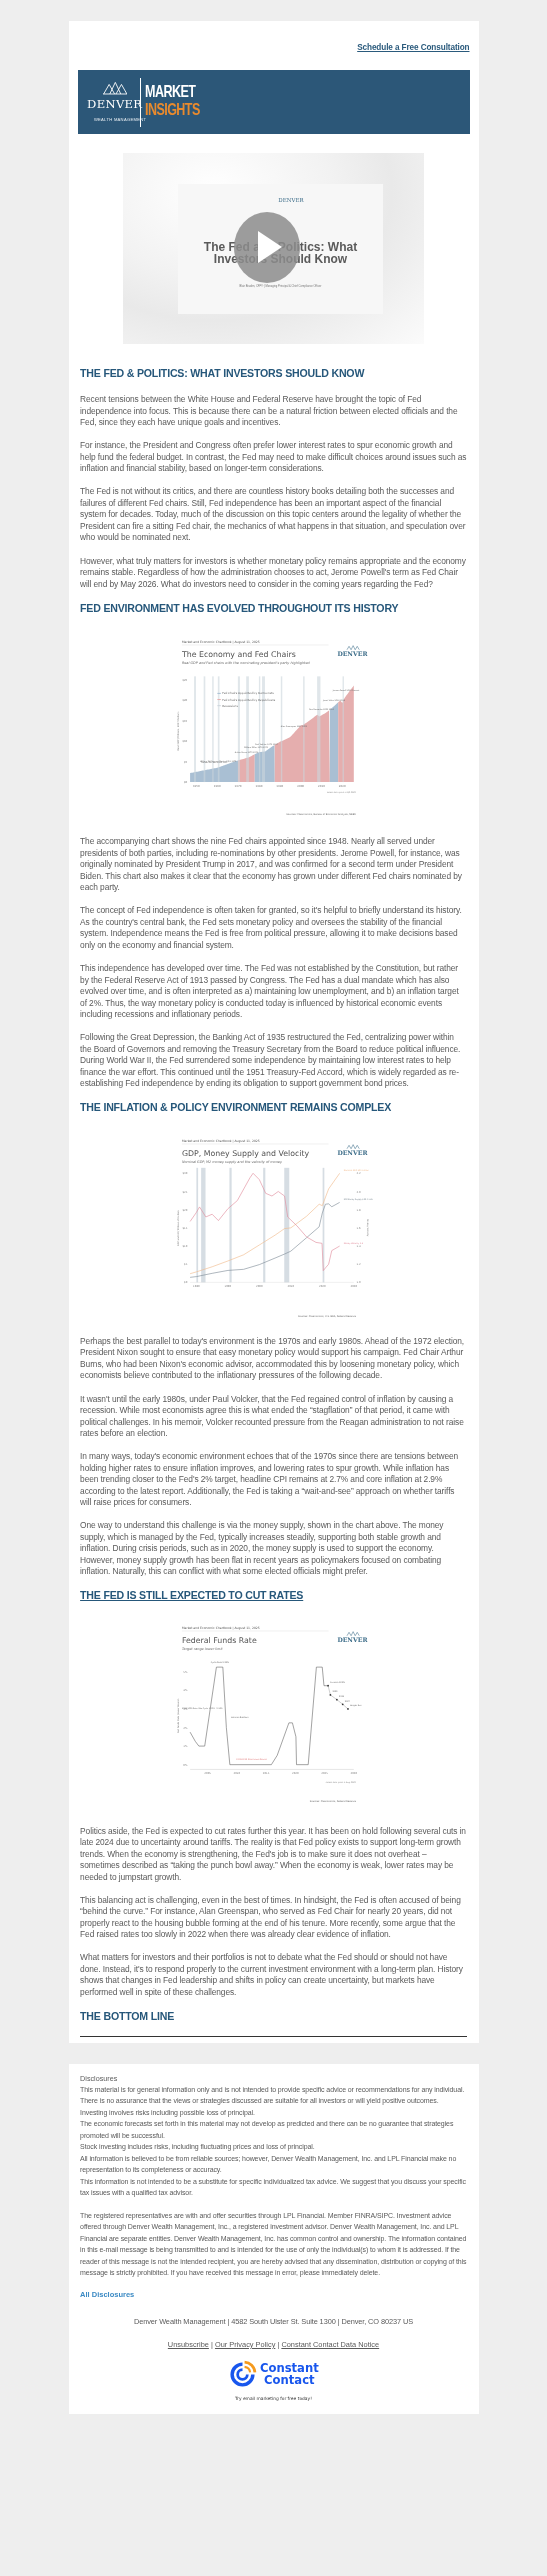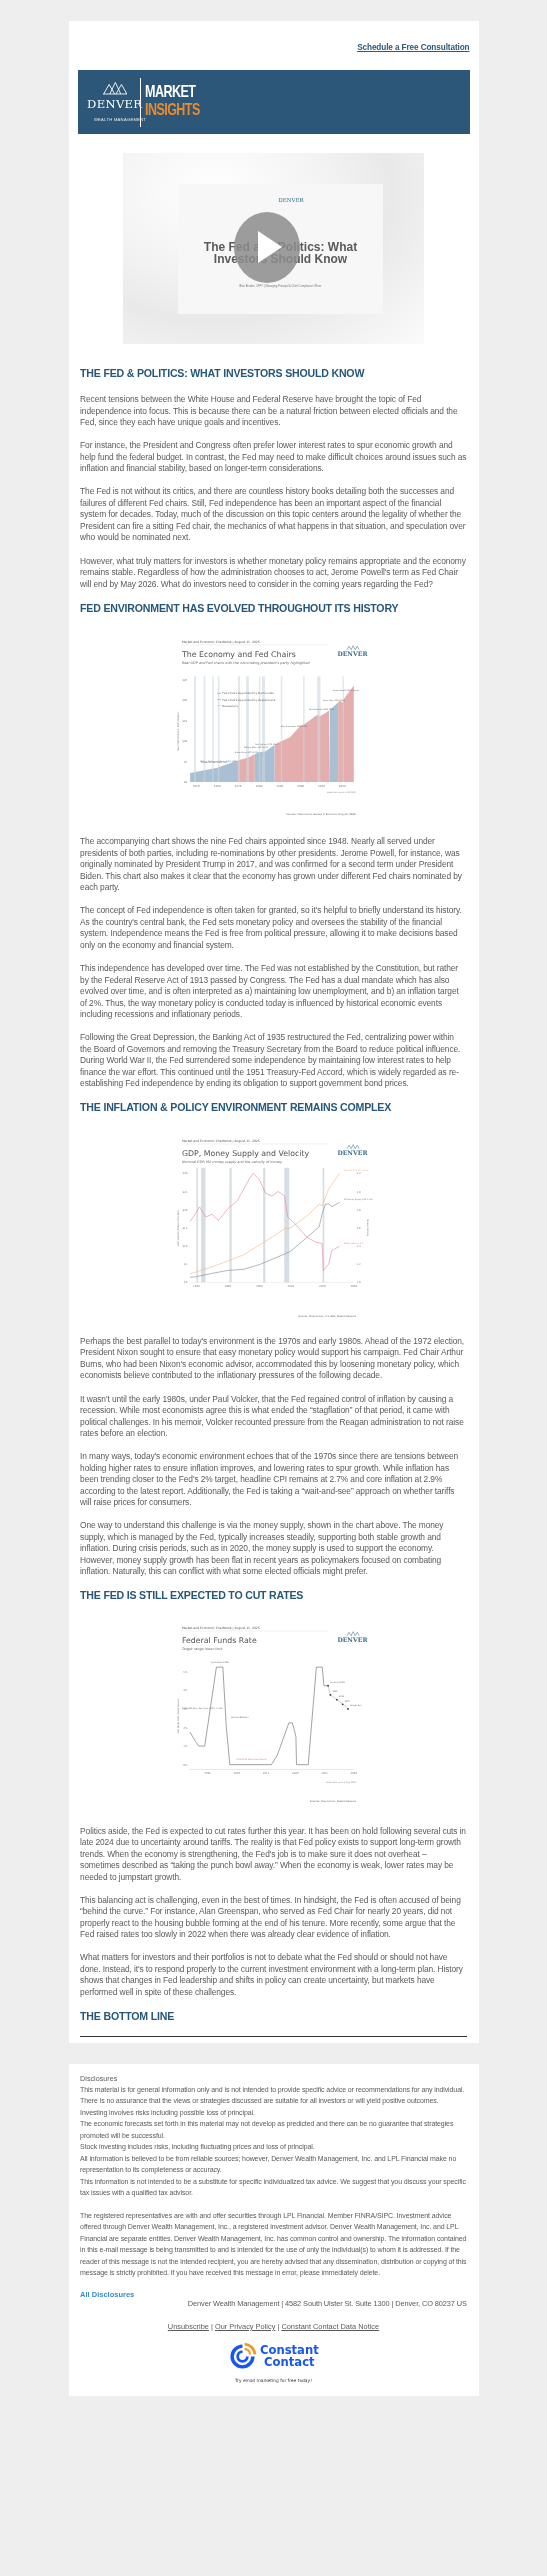--- a/index.html
+++ b/index.html
@@ -21,32 +21,32 @@
   .video .slide-title { position: absolute; left: 0; right: 0; top: 58px; text-align: center; font-size: 12px; font-weight: bold; color: #5a5a5a; line-height: 11.6px; }
   .video .slide-author { position: absolute; left: 0; right: 0; top: 101px; text-align: center; font-size: 2.7px; color: #777; }
   .video .play { position: absolute; left: 50%; top: 50%; width: 66px; height: 71px; margin-left: -40px; margin-top: -37px; border-radius: 50%; background: rgba(140,140,140,0.85); }
   .video .play:after { content: ""; position: absolute; left: 24.6px; top: 19px; border-left: 24.6px solid #fff; border-top: 16.4px solid transparent; border-bottom: 16.4px solid transparent; }
   .content { padding: 0 11.6px 0 11.6px; }
   h2 { color: #26577a; font-size: 10.6px; font-weight: bold; letter-spacing: -0.2px; font-family: "Liberation Sans", sans-serif; }
   p.body { color: #5a5a5a; font-size: 8.4px; line-height: 11.5px; margin-bottom: 11.6px; letter-spacing: -0.1px; }
   .h-1 { margin-top: 23px; margin-bottom: 15px; }
   .h-2 { margin-top: 2.1px; margin-bottom: 18px; }
   .h-3 { margin-top: 6.8px; margin-bottom: 18px; }
-  .h-4 { margin-top: 9.6px; margin-bottom: 17px; }
+  .h-4 { margin-top: 9.6px; margin-bottom: 17px; text-decoration: underline; }
   .h-5 { margin-top: 9.6px; margin-bottom: 13.7px; }
   .chart-img { width: 198px; height: 191px; margin: 0 auto 0 auto; position: relative; background: #fff; }
   .chart-img svg { display: block; }
   .rule { border: none; border-top: 0.7px solid #333; margin: 5.5px 0 0 0; height: 0; }
   .gap { height: 20.5px; }
   .footer-card { width: 410px; margin: 0 auto; background: #fff; padding: 9.6px 11.6px 6.8px 11.6px; }
   .disc-title { color: #5a5a5a; font-size: 7.2px; font-weight: normal; margin-bottom: 1.4px; }
   .disc-line { color: #5a5a5a; font-size: 7px; line-height: 11.5px; letter-spacing: -0.1px; }
   .disc-para { color: #5a5a5a; font-size: 7px; line-height: 11.5px; margin-top: 11px; letter-spacing: -0.1px; }
   .all-disc { display: inline-block; color: #3b8ac4; font-weight: bold; font-size: 7.5px; margin-top: 11px; text-decoration: none; }
-  .address { text-align: right; color: #5a5a5a; font-size: 7.4px; letter-spacing: -0.1px; }
+  .address { text-align: center; color: #5a5a5a; font-size: 7.4px; margin-top: 18px; letter-spacing: -0.1px; }
   .foot-links { text-align: center; color: #5a5a5a; font-size: 7.4px; margin-top: 13.7px; }
   .foot-links a { color: #5a5a5a; text-decoration: underline; }
   .cc { text-align: center; margin-top: 11px; height: 48px; position: relative; }
   .cc-logo { display: inline-flex; align-items: center; gap: 2.7px; }
   .cc-text { color: #1856ed; font-weight: bold; font-size: 11.6px; line-height: 12.3px; text-align: center; font-family: "DejaVu Sans", sans-serif; }
   .cc-tag { font-size: 4.4px; color: #333; margin-top: 5.5px; font-family: "DejaVu Sans", sans-serif; }
 </style>
 </head>
 <body>
 

